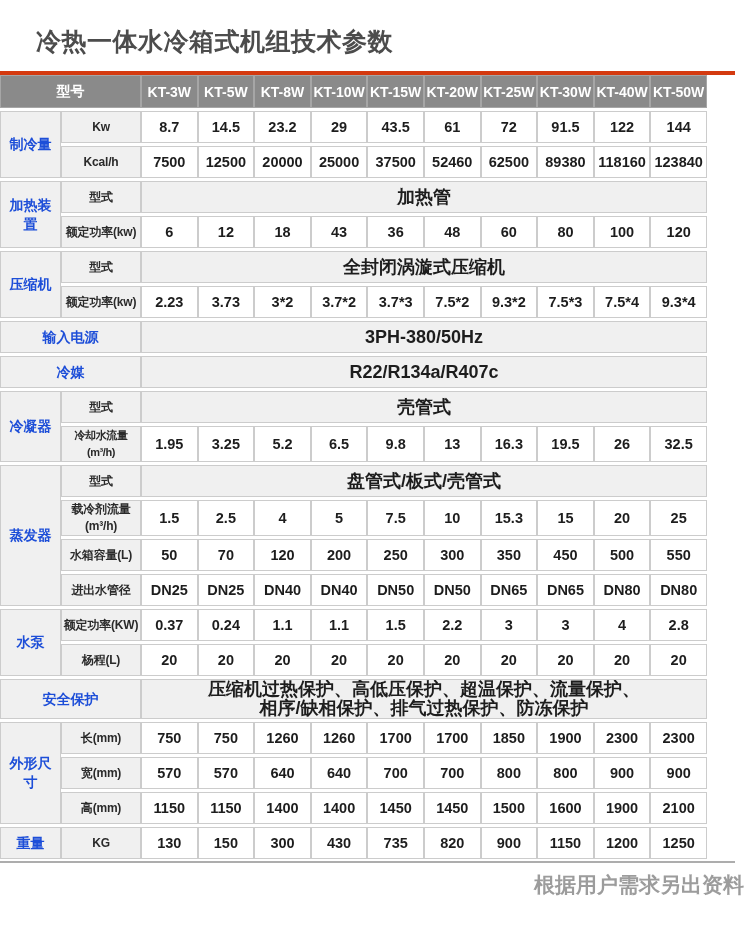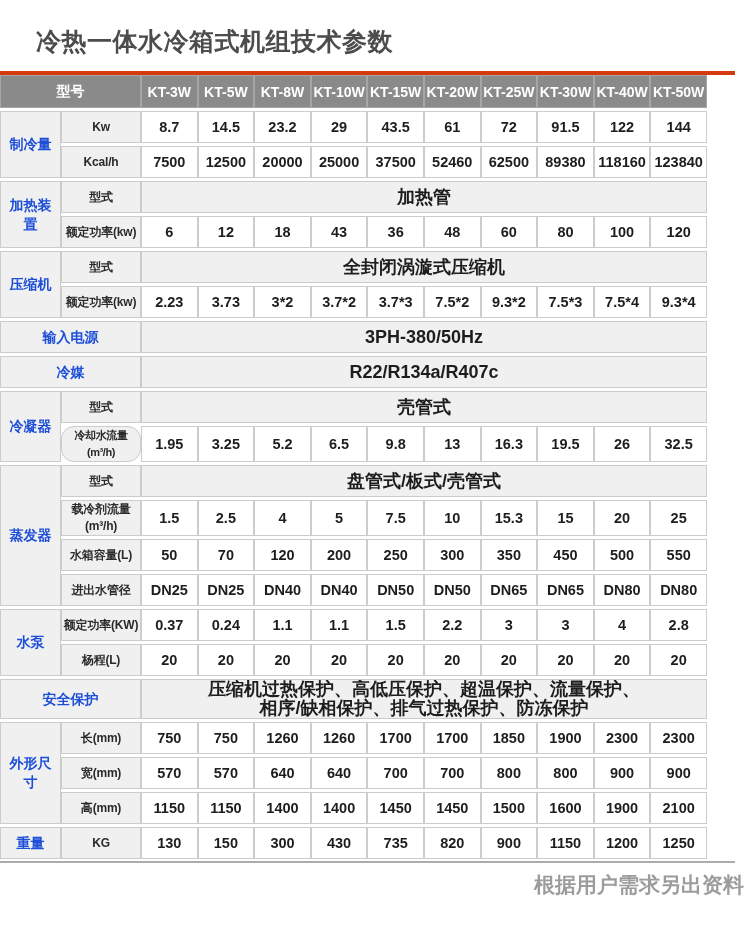--- a/index.html
+++ b/index.html
@@ -61,21 +61,21 @@
     border:1px solid #cccccc;
     font-size:12px;
     font-weight:600;
     color:#2a2a2a;
     white-space:pre-line;
     padding:0;
     letter-spacing:-0.2px;
     line-height:17px;
     height:30px;
   }
-  td.sub.tight{font-size:11px;letter-spacing:-0.4px;border-radius:13px;}
+  td.sub.tight{font-size:11px;letter-spacing:-0.4px;}
   td.val{
     background:#ffffff;
     border:1px solid #cccccc;
     font-size:14.5px;
     font-weight:600;
     height:30px;
     padding:0 1px;
   }
   td.span-val{
     background:var(--label-bg);

